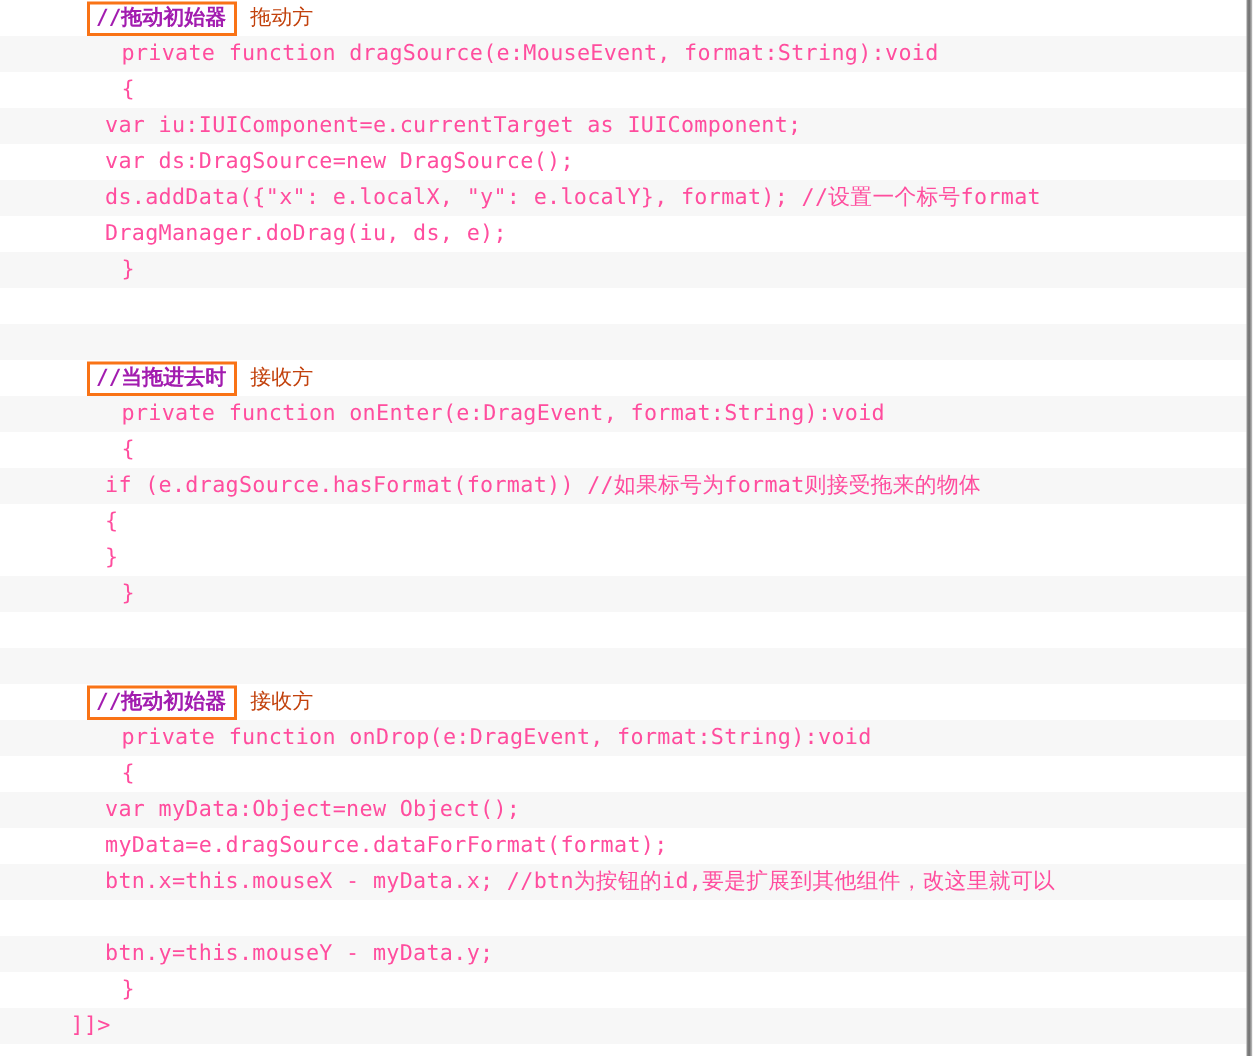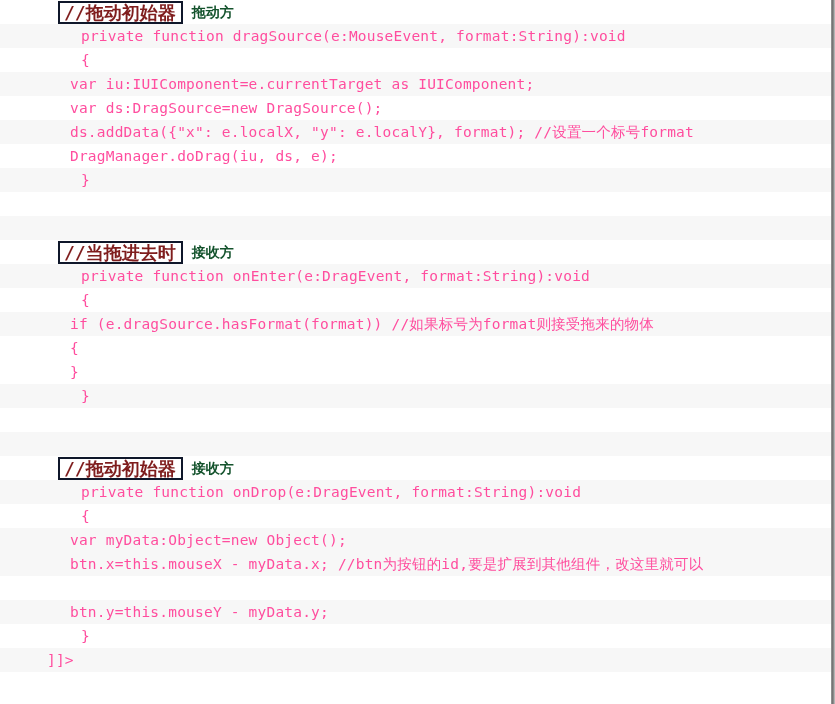--- a/index.html
+++ b/index.html
@@ -76,39 +76,39 @@
     height: 24px;
     line-height: 24px;
     background: #ffffff;
     padding-left: 58px;
     white-space: nowrap;
     overflow: visible;
   }
 
   .comment-box {
     display: inline-block;
-    border: 2px solid #0f172a;
+    border: 2px solid #f97316;
     padding: 0 5px 0 4px;
     line-height: 19px;
     vertical-align: middle;
     background: transparent;
-    color: #7f1d1d;
+    color: #a21caf;
     font-family: "DejaVu Sans Mono", monospace;
-    font-size: 18px;
+    font-size: 14px;
     font-weight: bold;
   }
 
   .annot-label {
     display: inline-block;
     margin-left: 9px;
     vertical-align: middle;
-    color: #14532d;
+    color: #c2410c;
     font-family: "DejaVu Sans", sans-serif;
     font-size: 14px;
-    font-weight: bold;
+    font-weight: normal;
     line-height: 19px;
   }
 </style>
 </head>
 <body>
 
 <div id="code-viewer">
   <div class="code-listing">
       <div class="annot-row"><span class="comment-box">//拖动初始器</span><span class="annot-label">拖动方</span></div>
       <div class="code-line ind1 alt"><span class="code-text">private function dragSource(e:MouseEvent, format:String):void</span></div>
@@ -126,19 +126,20 @@
       <div class="code-line ind2 alt"><span class="code-text">if (e.dragSource.hasFormat(format)) //如果标号为format则接受拖来的物体</span></div>
       <div class="code-line ind2"><span class="code-text">{</span></div>
       <div class="code-line ind2"><span class="code-text">}</span></div>
       <div class="code-line ind1 alt"><span class="code-text">}</span></div>
       <div class="code-line ind0"><span class="code-text"></span></div>
       <div class="code-line ind0 alt"><span class="code-text"></span></div>
       <div class="annot-row"><span class="comment-box">//拖动初始器</span><span class="annot-label">接收方</span></div>
       <div class="code-line ind1 alt"><span class="code-text">private function onDrop(e:DragEvent, format:String):void</span></div>
       <div class="code-line ind1"><span class="code-text">{</span></div>
       <div class="code-line ind2 alt"><span class="code-text">var myData:Object=new Object();</span></div>
+      <div class="code-line ind2"><span class="code-text">myData=e.dragSource.dataForFormat(format);</span></div>
       <div class="code-line ind2 alt"><span class="code-text">btn.x=this.mouseX - myData.x; //btn为按钮的id,要是扩展到其他组件，改这里就可以</span></div>
       <div class="code-line ind0"><span class="code-text"></span></div>
       <div class="code-line ind2 alt"><span class="code-text">btn.y=this.mouseY - myData.y;</span></div>
       <div class="code-line ind1"><span class="code-text">}</span></div>
       <div class="code-line ind0 alt"><span class="code-text">]]&gt;</span></div>
     </div>
 </div>
 
 </body></html>

